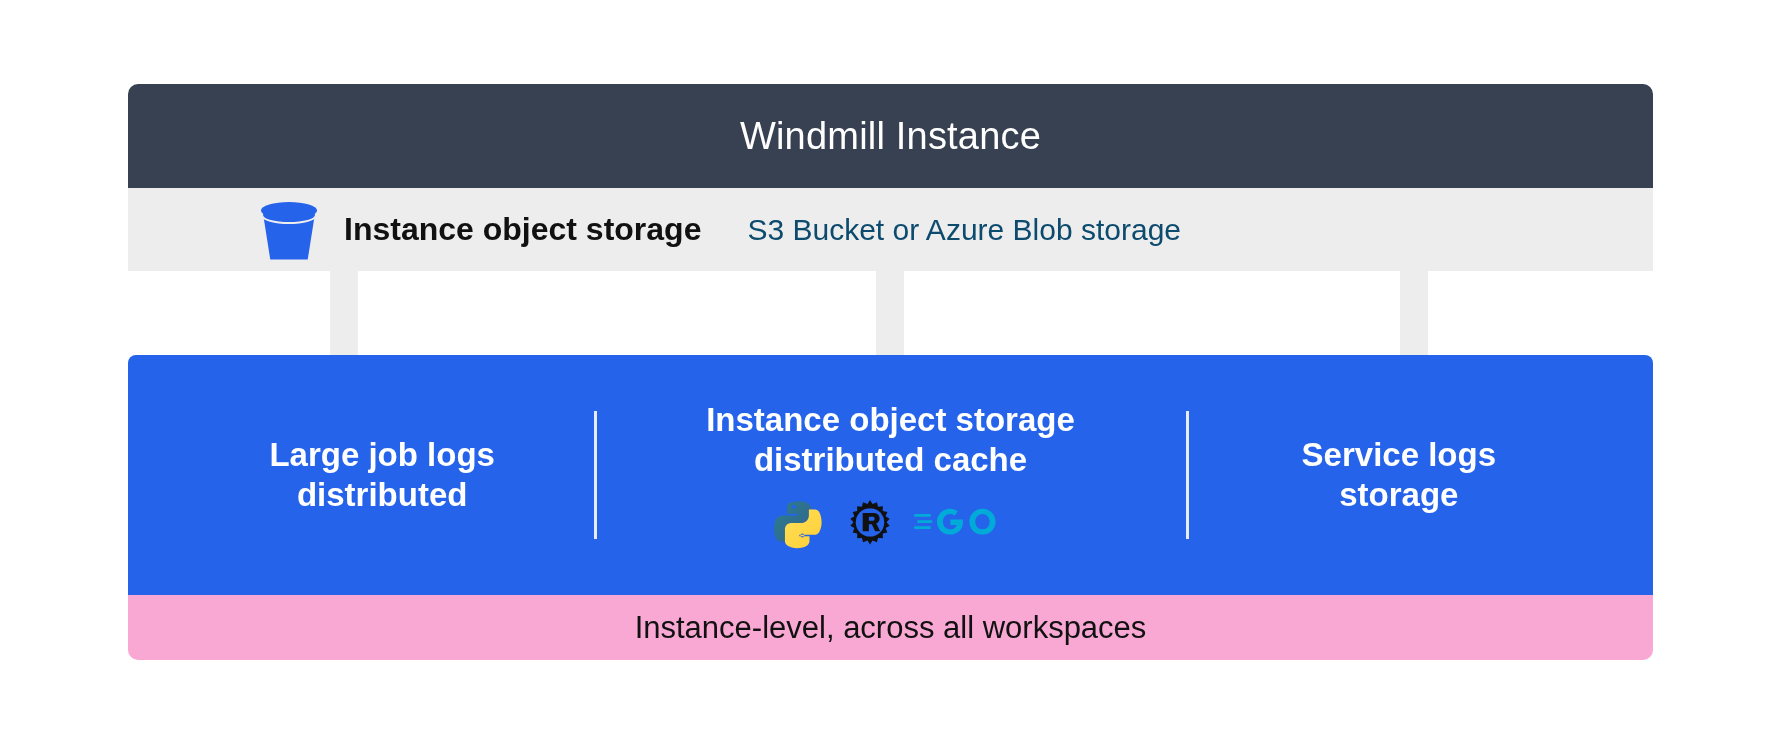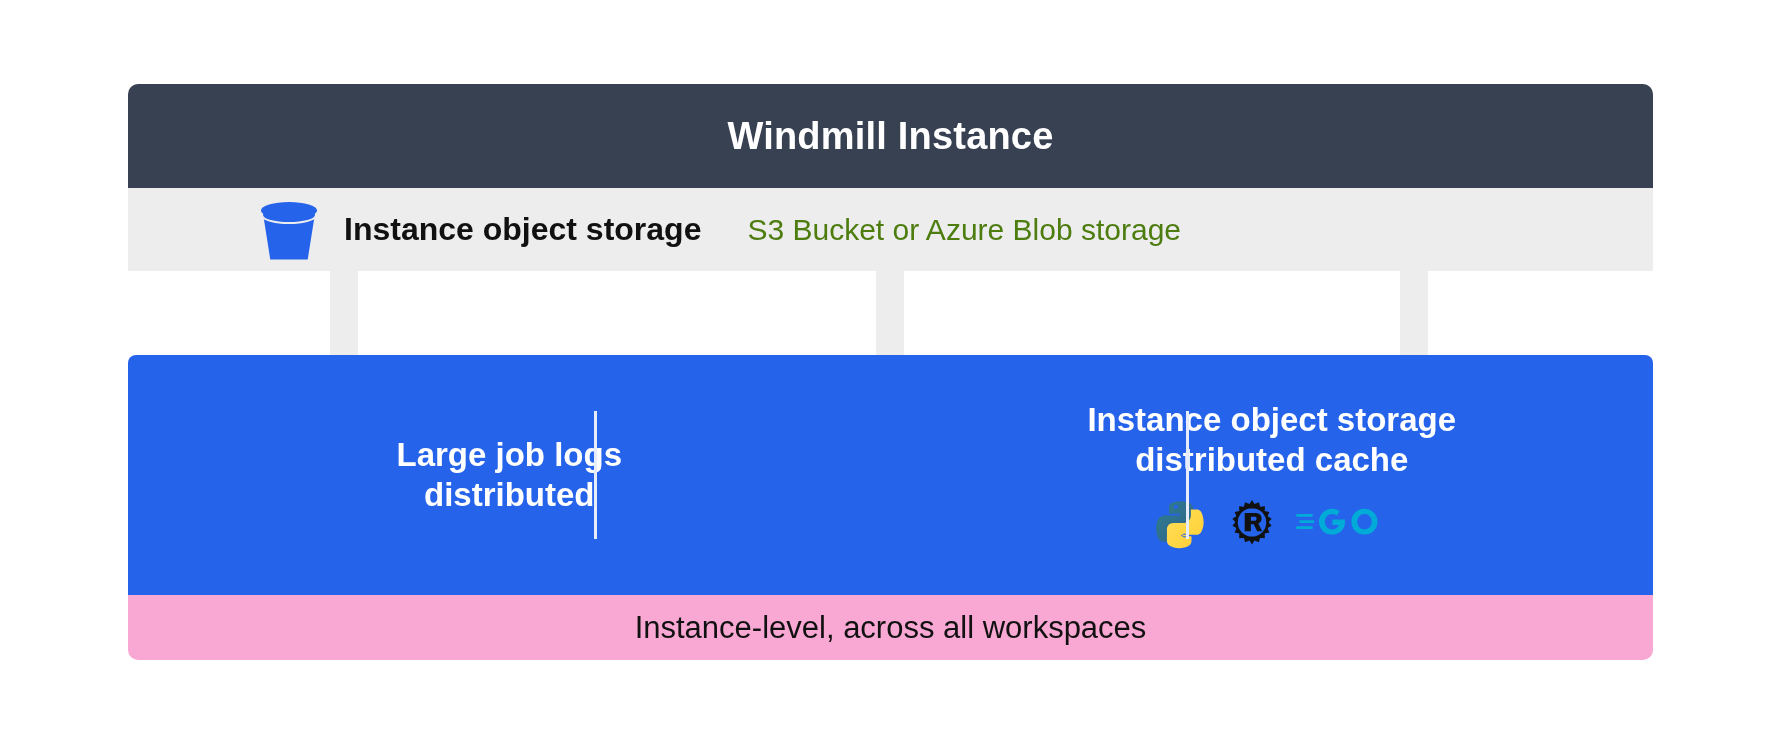--- a/index.html
+++ b/index.html
@@ -40,21 +40,21 @@
     background: #374151;
     border-radius: 10px 10px 0 0;
     display: flex;
     align-items: center;
     justify-content: center;
     box-sizing: border-box;
   }
   .instance-header-title {
     color: #ffffff;
     font-size: 38px;
-    font-weight: bold;
+    font-weight: normal;
     letter-spacing: 0.2px;
     line-height: 1;
   }
 
   
   .storage-strip {
     position: absolute;
     left: 0;
     top: 104px;
     width: 1525px;
@@ -109,21 +109,21 @@
     border-radius: 50%;
     background: #2563eb;
   }
   .storage-label {
     color: #111111;
     font-size: 32px;
     font-weight: bold;
     white-space: nowrap;
   }
   .storage-sub {
-    color: #4d7c0f;
+    color: #0c4a6e;
     font-size: 30px;
     font-weight: normal;
     white-space: nowrap;
     margin-left: 46px;
   }
 
   
   .gap {
     position: absolute;
     left: 0;
@@ -324,20 +324,24 @@
               <rect x="4" y="22" width="20" height="3.6" rx="1.8"></rect>
               <rect x="0" y="30" width="22" height="3.6" rx="1.8"></rect>
               <path d="M57 10.5c-2.6-2.1-6-3.3-9.9-3.3-9.6 0-17.1 7.4-17.1 16.8s7.5 16.8 17.1 16.8c9 0 15.6-5.9 16.7-14.2V21H47.5v7.2h8.3c-1.2 3.6-4.5 5.9-8.7 5.9-5.3 0-9.4-4.2-9.4-10s4.1-10 9.4-10c2.3 0 4.3.7 5.9 2L57 10.5z"></path>
               <path d="M89.3 7.2c-9.6 0-17.1 7.4-17.1 16.8s7.5 16.8 17.1 16.8 17.1-7.4 17.1-16.8S98.9 7.2 89.3 7.2zm0 26.8c-5.3 0-9.4-4.2-9.4-10s4.1-10 9.4-10 9.4 4.2 9.4 10-4.1 10-9.4 10z"></path>
             </g>
           </svg>
 
         </div>
       </div>
 
+      <div class="column">
+        <div class="column-title">Service logs
+storage</div>
+      </div>
 
       <div class="divider divider-1"></div>
       <div class="divider divider-2"></div>
     </div>
 
     <div class="footer-strip">
       <div class="footer-text">Instance-level, across all workspaces</div>
     </div>
 
   </div>

